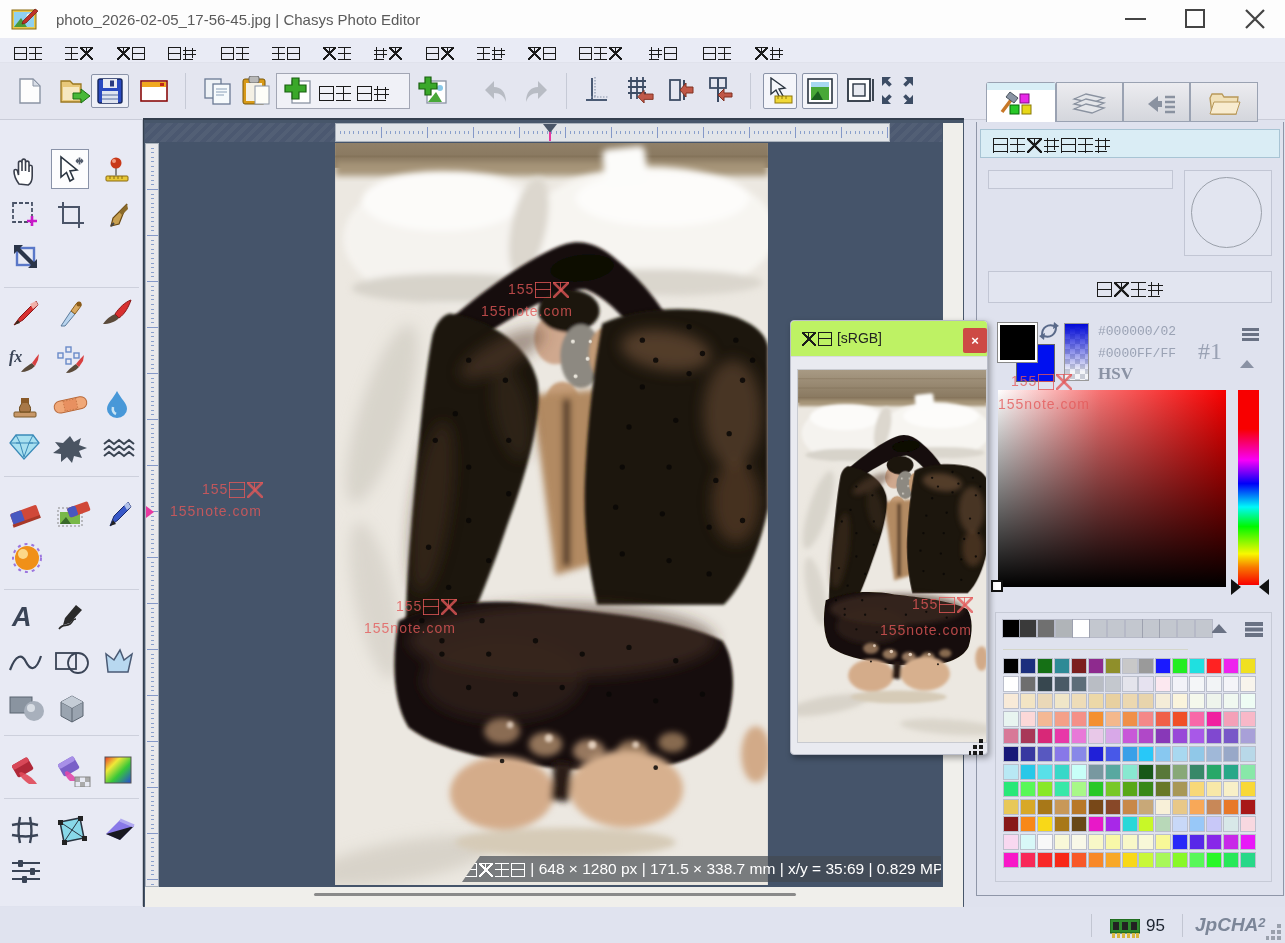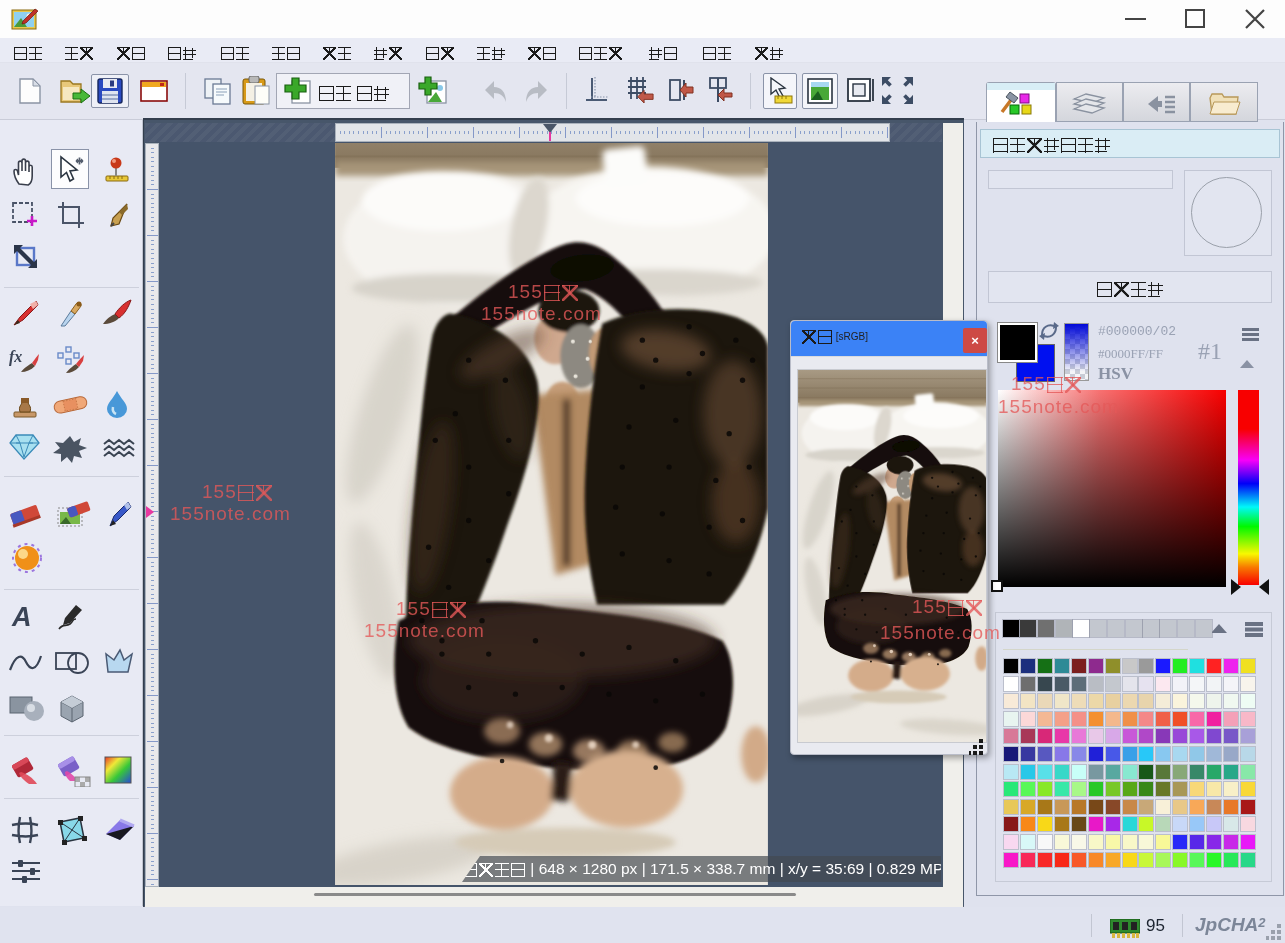--- a/index.html
+++ b/index.html
@@ -55,46 +55,47 @@
 #cfield{left:15px;top:22px;width:783px;height:745px;background:#45546a;overflow:hidden}
 #photo{left:176px;top:1px;width:433px;height:742px;overflow:hidden}
 #sbarR{left:799px;top:3px;width:20px;height:784px;background:#f0efeb}
 #sbarB{left:1px;top:767px;width:818px;height:20px;background:#f0efeb}
 .dots{background-image:radial-gradient(#dddcd6 1px,transparent 1px);background-size:4px 4px}
 #thumbB{left:170px;top:773px;width:482px;height:3px;background:#8a8a8a;border-radius:2px}
 
 #statov{z-index:5;left:462px;top:856px;width:479px;height:26px;background:rgba(66,72,80,.68);clip-path:polygon(18px 0,100% 0,100% 100%,0 100%);color:#fff;font-size:15.5px;text-align:right;padding:4px 7px 0 0;white-space:nowrap}
 
 #pwin{z-index:10;left:790px;top:320px;width:198px;height:435px;background:#e9eaf0;border:1px solid #b9bcc8;border-radius:4px;box-shadow:2px 3px 6px rgba(0,0,0,.35)}
-#ptitle{left:0;top:0;width:196px;height:36px;background:#3b82f6;border-bottom:1px solid #d8dade;font-size:10px;color:#222;border-radius:4px 4px 0 0}
+#ptitle{left:0;top:0;width:196px;height:36px;background:#bef264;border-bottom:1px solid #d8dade;font-size:14px;color:#222;border-radius:4px 4px 0 0}
 #pclose{left:172px;top:7px;width:24px;height:25px;background:#cd4a45;color:#fff;font-size:13px;font-weight:bold;display:flex;align-items:center;justify-content:center;border-radius:2px}
 #pimg{left:6px;top:48px;width:190px;height:374px;overflow:hidden;border:1px solid #c8cad0}
 
 #rpanel{left:976px;top:122px;width:308px;height:774px;background:#dfe2ee;border:1px solid #8f96a8;border-top:none}
 .tab{position:absolute;top:82px;height:40px}
 #rtab1{left:986px;width:70px;background:#fff;border:1px solid #9aa2b2;border-bottom:none;border-radius:3px 3px 0 0}
 .tabg{background:linear-gradient(#ececf0,#d4d6dc);border:1px solid #9aa2b2}
 #rhead{left:980px;top:129px;width:300px;height:29px;background:#daedf5;border:1px solid #a8c4d4;font-size:15px;color:#15202c;padding:5px 0 0 11px}
 .dbox{position:absolute;border:1px solid #c2c6d4;background:#e2e5f0}
 
 #sbar{left:0;top:907px;width:1285px;height:36px;background:#e0e3ef}
 .vline{position:absolute;width:1px;background:#c2c6d2}
 
-.wm{position:absolute;z-index:30;color:rgba(228,88,88,.78);font-size:19px;letter-spacing:1px}
+.wm{position:absolute;z-index:30;color:rgba(228,88,88,.78);font-size:14px;letter-spacing:1px}
 .wm .z{--c:rgba(228,88,88,.78)}
 </style></head><body>
 
 <div class="abs" id="title">
  <svg class="abs" style="left:11px;top:7px" width="28" height="24" viewBox="0 0 28 24">
   <rect x="1" y="3" width="24" height="19" fill="#e8c84a" stroke="#8a6a10"></rect>
   <rect x="3" y="5" width="20" height="15" fill="#8fd0f0"></rect>
   <path d="M3 20 L10 11 L16 20 Z" fill="#4a9a3a"></path>
   <circle cx="18" cy="9" r="2.5" fill="#f8f0e0"></circle>
   <path d="M12 14 L24 2 L27 4 L15 16 L11 17 Z" fill="#c03028" stroke="#701810" stroke-width=".7"></path>
  </svg>
+ <div class="abs txt">photo_2026-02-05_17-56-45.jpg | Chasys Photo Editor</div>
  <div class="abs" style="left:1125px;top:18px;width:21px;height:2px;background:#444"></div>
  <div class="abs" style="left:1185px;top:9px;width:20px;height:19px;border:2px solid #444"></div>
  <svg class="abs" style="left:1244px;top:8px" width="22" height="22">
       <path d="M2 2 L20 20 M20 2 L2 20" stroke="#444" stroke-width="2.2"></path>
     </svg>
 </div>
 
 <div class="abs" id="menu">
     <div class="mi" style="left:13px"><span class="z za s13"></span><span class="z zb s13"></span></div>
     <div class="mi" style="left:64px"><span class="z zb s13"></span><span class="z zc s13"></span></div>
@@ -678,21 +679,21 @@
       </g>
       <path d="M16 1 l5 4 -6 3 z" fill="#5a6a8a"></path>
       <path d="M6 19 l-5 -4 6 -3 z" fill="#5a6a8a"></path>
     </svg>
  <div class="abs" style="left:1016px;top:344px;width:39px;height:38px;background:#0010f0;border:1px solid #666"></div>
  <div class="abs" style="left:998px;top:323px;width:39px;height:39px;background:#000;border:2px solid #fff;outline:1px solid #888"></div>
  <div class="abs" style="left:1064px;top:323px;width:25px;height:58px;border:1px solid #999;background:
    linear-gradient(#0008d8 0%,rgba(0,8,216,0) 85%),
    repeating-conic-gradient(#c8ccd6 0% 25%, #f4f5f8 0% 50%) 0 0/10px 10px"></div>
  <div class="abs" style="left:1098px;top:324px;font-family:'Liberation Mono',monospace;font-size:13px;color:#9aa2b4">#000000/02</div>
- <div class="abs" style="left:1098px;top:346px;font-family:Liberation Serif, serif;font-size:13px;color:#9aa2b4">#0000FF/FF</div>
+ <div class="abs" style="left:1098px;top:346px;font-family:Liberation Mono, monospace;font-size:13px;color:#9aa2b4">#0000FF/FF</div>
  <div class="abs" style="left:1098px;top:364px;font-size:17px;font-weight:bold;color:#8a92a4;font-family:'Liberation Serif',serif">HSV</div>
  <div class="abs" style="left:1198px;top:338px;font-size:24px;color:#9aa2b4;font-family:'Liberation Serif',serif">#1</div>
  <div class="abs" style="left:1242px;top:328px;width:17px;height:3px;background:#6a7284;box-shadow:0 5px #6a7284,0 10px #6a7284"></div>
  <div class="abs" style="left:1240px;top:360px;width:0;height:0;border-left:7px solid transparent;border-right:7px solid transparent;border-bottom:8px solid #8a92a4"></div>
  <div class="abs" style="left:998px;top:390px;width:228px;height:197px;background:linear-gradient(to top,#000,rgba(0,0,0,0)),linear-gradient(to right,#ffffff,#f87070 45%,#f80000)"></div>
  <div class="abs" style="left:991px;top:580px;width:12px;height:12px;background:#fff;border:2px solid #111"></div>
  <div class="abs" style="left:1238px;top:390px;width:21px;height:195px;background:linear-gradient(#f80000 0%,#f80000 20%,#f800f8 36%,#0000f8 48%,#00f8f8 60%,#00f800 70%,#f8f800 84%,#f87800 91%,#f80000 100%)"></div>
  <div class="abs" style="left:1231px;top:579px;width:0;height:0;border-top:8px solid transparent;border-bottom:8px solid transparent;border-left:10px solid #111"></div>
  <div class="abs" style="left:1259px;top:579px;width:0;height:0;border-top:8px solid transparent;border-bottom:8px solid transparent;border-right:10px solid #111"></div>
  <div class="abs" style="left:995px;top:612px;width:277px;height:270px;border:1px solid #c6cad6"></div>

